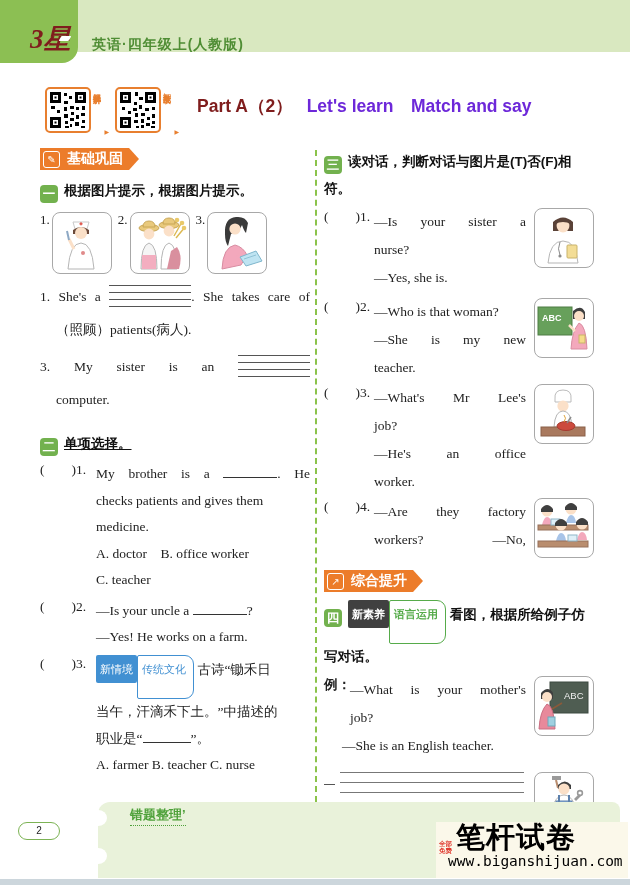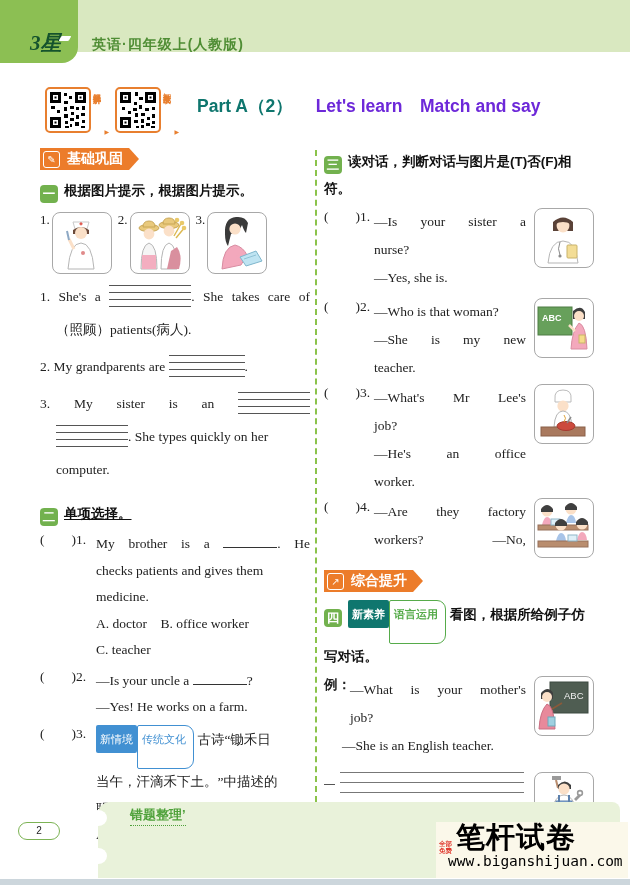--- a/index.html
+++ b/index.html
@@ -2,54 +2,54 @@
 <html><head>
 <meta charset="utf-8">
 <style>
   html,body{margin:0;padding:0;background:#fff;}
   .page{position:relative;width:630px;height:885px;background:#fff;overflow:hidden;
         font-family:"Liberation Sans",sans-serif;color:#222;}
   
   .topband{position:absolute;left:0;top:0;width:630px;height:52px;background:#d9e8c0;}
   .brandtab{position:absolute;left:0;top:0;width:78px;height:63px;background:#8cbf53;
             border-bottom-right-radius:16px;}
-  .brand3{position:absolute;left:30px;bottom:6px;color:#14532d;font-weight:bold;
-          font-style:italic;font-size:21px;font-family:"Liberation Serif",serif;}
+  .brand3{position:absolute;left:30px;bottom:6px;color:#7f1d1d;font-weight:bold;
+          font-style:italic;font-size:27px;font-family:"Liberation Serif",serif;}
   .capicon{position:absolute;right:8px;bottom:22px;width:10px;height:5px;background:#fff;
            transform:skewX(-30deg);border-radius:1px;}
   .edition{position:absolute;left:92px;top:36px;font-size:14px;color:#4f8d34;letter-spacing:1px;font-weight:bold;}
   
   .qrwrap{position:absolute;top:87px;left:45px;display:flex;gap:14px;}
   .qrblock{position:relative;display:flex;}
   .qrbox{width:42px;height:42px;border:2px solid #e87f2f;border-radius:5px;background:#fff;}
   .qrlabel{writing-mode:vertical-rl;font-size:8px;color:#e87f2f;font-weight:bold;line-height:9px;margin-left:1px;letter-spacing:1px;}
   .qrplay{position:absolute;right:-8px;bottom:-2px;font-size:6px;color:#e87f2f;}
   .pagetitle{position:absolute;left:197px;top:94px;font-size:17.5px;font-weight:bold;white-space:nowrap;}
-  .tgreen{color:#0f766e;margin-right:23px;}
+  .tgreen{color:#7f1d1d;margin-right:14px;}
   .tblack{color:#6d28d9;}
   
   .divider{position:absolute;left:315px;top:150px;height:652px;border-left:2px dashed #8bc34a;}
   .col{position:absolute;top:148px;width:270px;font-size:13.5px;}
   .col-l{left:40px;}
   .col-r{left:324px;}
   .serif{font-family:"Liberation Serif",serif;}
   
   .hbadge{display:inline-flex;align-items:center;background:#ec7c2a;color:#fff;font-weight:bold;
           font-size:14px;height:22px;padding:0 16px 0 3px;
           clip-path:polygon(0 0,calc(100% - 10px) 0,100% 50%,calc(100% - 10px) 100%,0 100%);}
   .hbadge .ic{width:15px;height:15px;border:1px solid #fff;border-radius:3px;margin-right:7px;
               font-size:10px;line-height:15px;text-align:center;font-weight:normal;}
   .numsq{display:inline-block;width:18px;height:18px;background:#72b14e;color:#fff;border-radius:4px;
          text-align:center;line-height:18px;font-size:12.5px;font-weight:bold;margin-right:6px;vertical-align:-3px;}
   .inst{font-weight:bold;color:#111;line-height:27px;}
   .tag-s{display:inline-block;font-size:11px;padding:1px 4px;border-radius:2px;color:#fff;vertical-align:1px;}
   .tag-o{display:inline-block;font-size:11px;padding:0 7px 16px 4px;border-radius:2px 9px 9px 2px;vertical-align:1px;}
   .blue-s{background:#4190d2;}
   .blue-o{color:#4190d2;border:1px solid #4190d2;}
-  .green-s{background:#0f766e;font-family:Liberation Serif, serif;}
+  .green-s{background:#404040;font-family:Liberation Serif, serif;}
   .green-o{color:#56ab4a;border:1px solid #56ab4a;}
   
   .picsrow{display:flex;margin-top:8px;margin-bottom:6px;}
   .picitem{display:flex;}
   .picno{font-family:"Liberation Serif",serif;font-size:13px;margin:0 2px 0 6px;}
   .picitem:first-child .picno{margin-left:0;}
   .imgbox{width:58px;height:60px;border:1px solid #a8a8a8;border-radius:8px;background:#fff;
           overflow:hidden;flex-shrink:0;}
   .sent{line-height:33px;margin:0;}
   .ind{padding-left:16px;}
@@ -260,31 +260,24 @@
         </div>
       </div>
     </div>
 
     <div class="sent serif just">
       <span>1. She's a</span>
       <span class="bl4 w82"></span><span>. She takes care of</span>
     </div>
     <div class="sent serif ind">（照顾）patients(病人).</div>
 
-    <div class="sent serif" style="margin-top:4px;">
-      <span>2. My grandparents are</span>
-      <span class="bl4 w76"></span><span>.</span>
-    </div>
 
     <div class="sent serif just" style="margin-top:4px;">
       <span>3. My sister is an</span>
       <span class="bl4 w72"></span>
-    </div>
-    <div class="sent serif ind">
-      <span class="bl4 w72"></span><span>. She types quickly on her</span>
     </div>
     <div class="sent serif ind">computer.</div>
 
     <div class="inst" style="margin-top:14px;text-decoration:underline;">
       <span class="numsq">二</span><span>单项选择。</span>
     </div>
 
     
     <div class="mcq serif">
       <span class="paren">(　　)1.</span>

